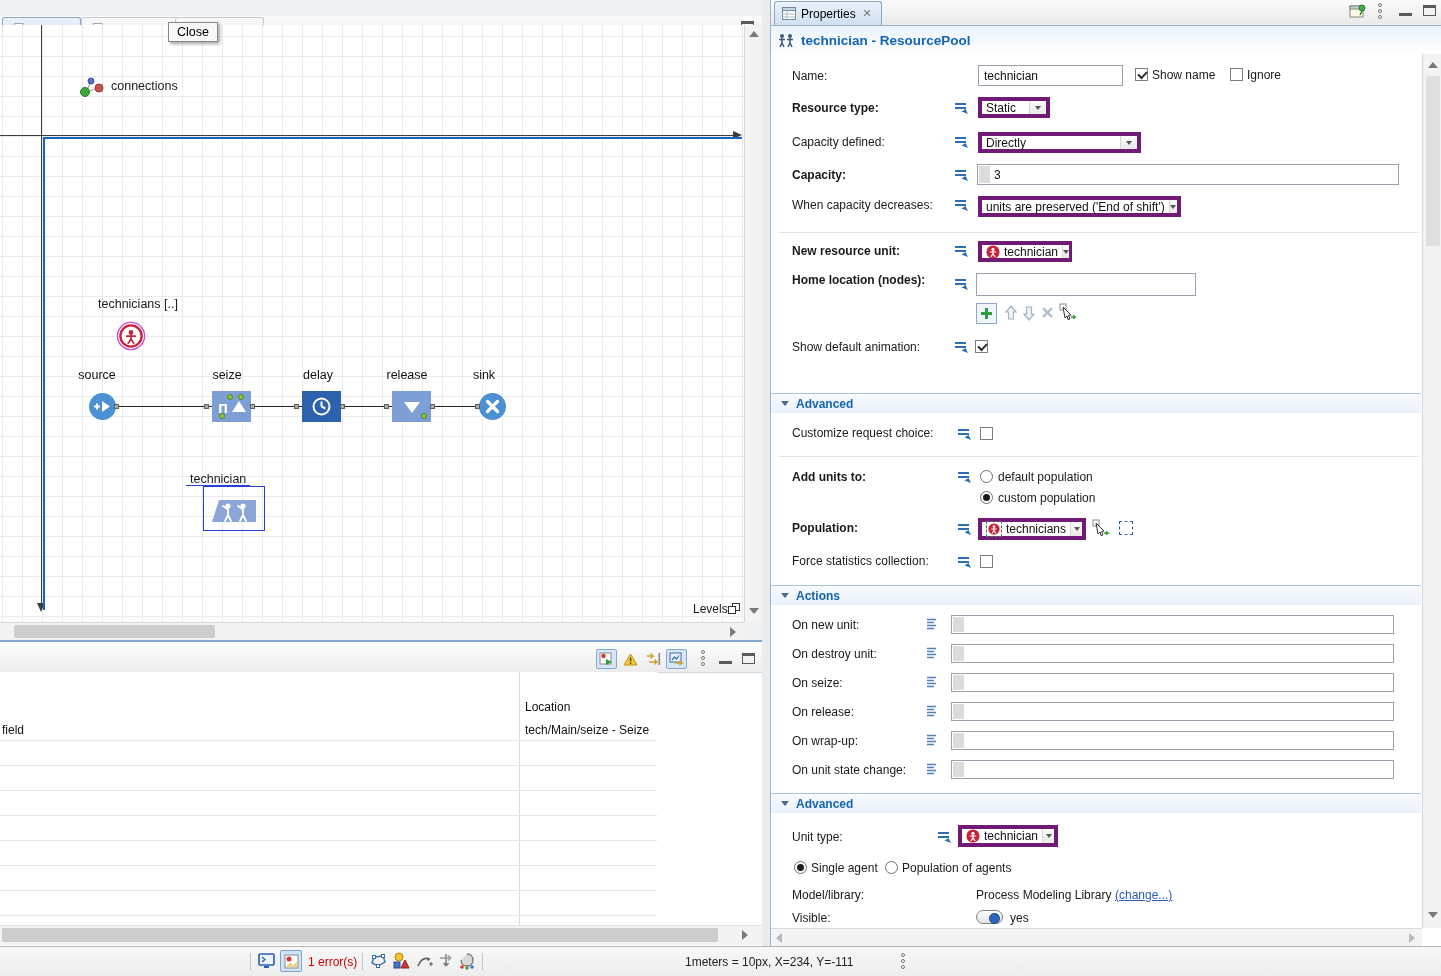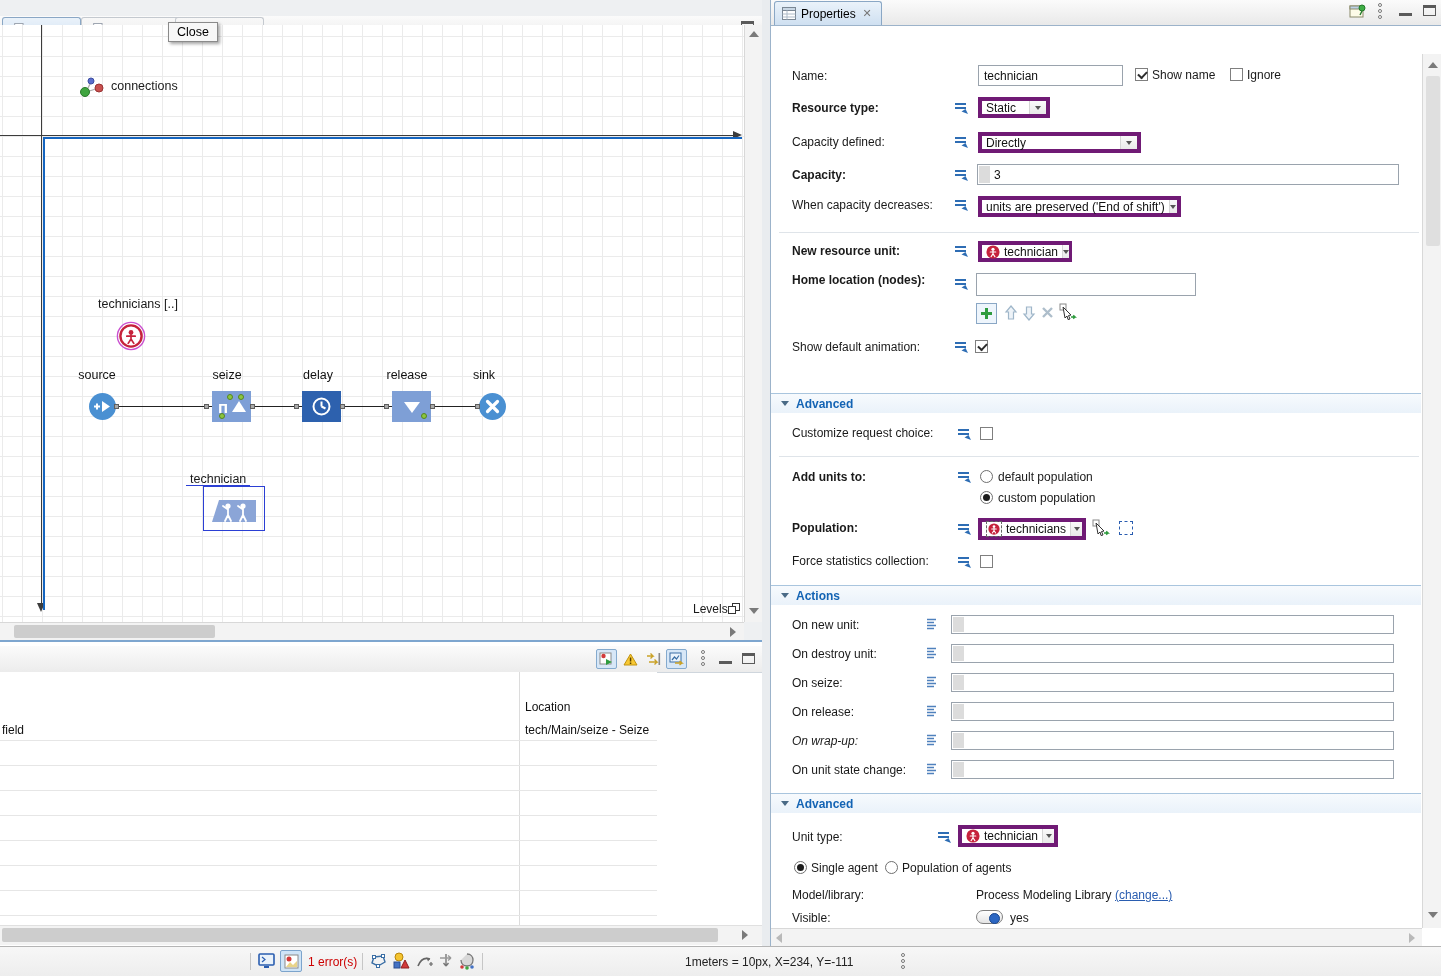--- a/index.html
+++ b/index.html
@@ -309,20 +309,29 @@
         </svg>
       <span class="dots3" style="left:606px;top:3px;">
           <i style="top:0;"></i>
           <i style="top:6px;"></i>
           <i style="top:12px;"></i>
         </span>
       <div class="winbtn min" style="left:628px;top:7px;"></div>
       <div class="winbtn max" style="left:652px;top:5px;"></div>
     </div>
 
+    <div class="phead">
+      <svg width="18" height="15" viewBox="0 0 18 15">
+        <circle cx="5" cy="3" r="2" fill="#3d5a78"></circle>
+          <path d="M5 5 V10 M5 10 L3 14 M5 10 L7 14 M2 6.5 H8" stroke="#3d5a78" stroke-width="1.5" fill="none"></path>
+        <circle cx="13" cy="3" r="2" fill="#3d5a78"></circle>
+          <path d="M13 5 V10 M13 10 L11 14 M13 10 L15 14 M10 6.5 H16" stroke="#3d5a78" stroke-width="1.5" fill="none"></path>
+      </svg>
+      <span class="ptitle">technician - ResourcePool</span>
+    </div>
 
     <div class="lbl" style="left:21px;top:69px;">Name:</div>
     <div class="tf" style="left:207px;top:65px;width:145px;height:21px;">
       <span class="val">technician</span>
     </div>
     <span class="cb checked" style="left:364px;top:68px;"></span>
     <div class="lbl" style="left:381px;top:68px;">Show name</div>
     <span class="cb" style="left:459px;top:68px;"></span>
     <div class="lbl" style="left:476px;top:68px;">Ignore</div>
 
@@ -512,21 +521,21 @@
       </div>
 
     <div class="lbl" style="left:21px;top:705px;">On release:</div>
     <svg class="abs" style="left:155px;top:704px;" width="12" height="14" viewBox="0 0 12 14">
         <path d="M1 2.5 H10 M1 5.5 H8 M1 8.5 H10 M1 11.5 H8" stroke="#4f81bd" stroke-width="1.6"></path>
       </svg>
     <div class="tf code" style="left:180px;top:702px;width:443px;height:19px;">
         <span class="gm"></span>
       </div>
 
-    <div class="lbl" style="left:21px;top:734px;font-style:italic;">On wrap-up:</div>
+    <div class="lbl" style="left:21px;top:734px;">On wrap-up:</div>
     <svg class="abs" style="left:155px;top:733px;" width="12" height="14" viewBox="0 0 12 14">
         <path d="M1 2.5 H10 M1 5.5 H8 M1 8.5 H10 M1 11.5 H8" stroke="#4f81bd" stroke-width="1.6"></path>
       </svg>
     <div class="tf code" style="left:180px;top:731px;width:443px;height:19px;">
         <span class="gm"></span>
       </div>
 
     <div class="lbl" style="left:21px;top:763px;">On unit state change:</div>
     <svg class="abs" style="left:155px;top:762px;" width="12" height="14" viewBox="0 0 12 14">
         <path d="M1 2.5 H10 M1 5.5 H8 M1 8.5 H10 M1 11.5 H8" stroke="#4f81bd" stroke-width="1.6"></path>

